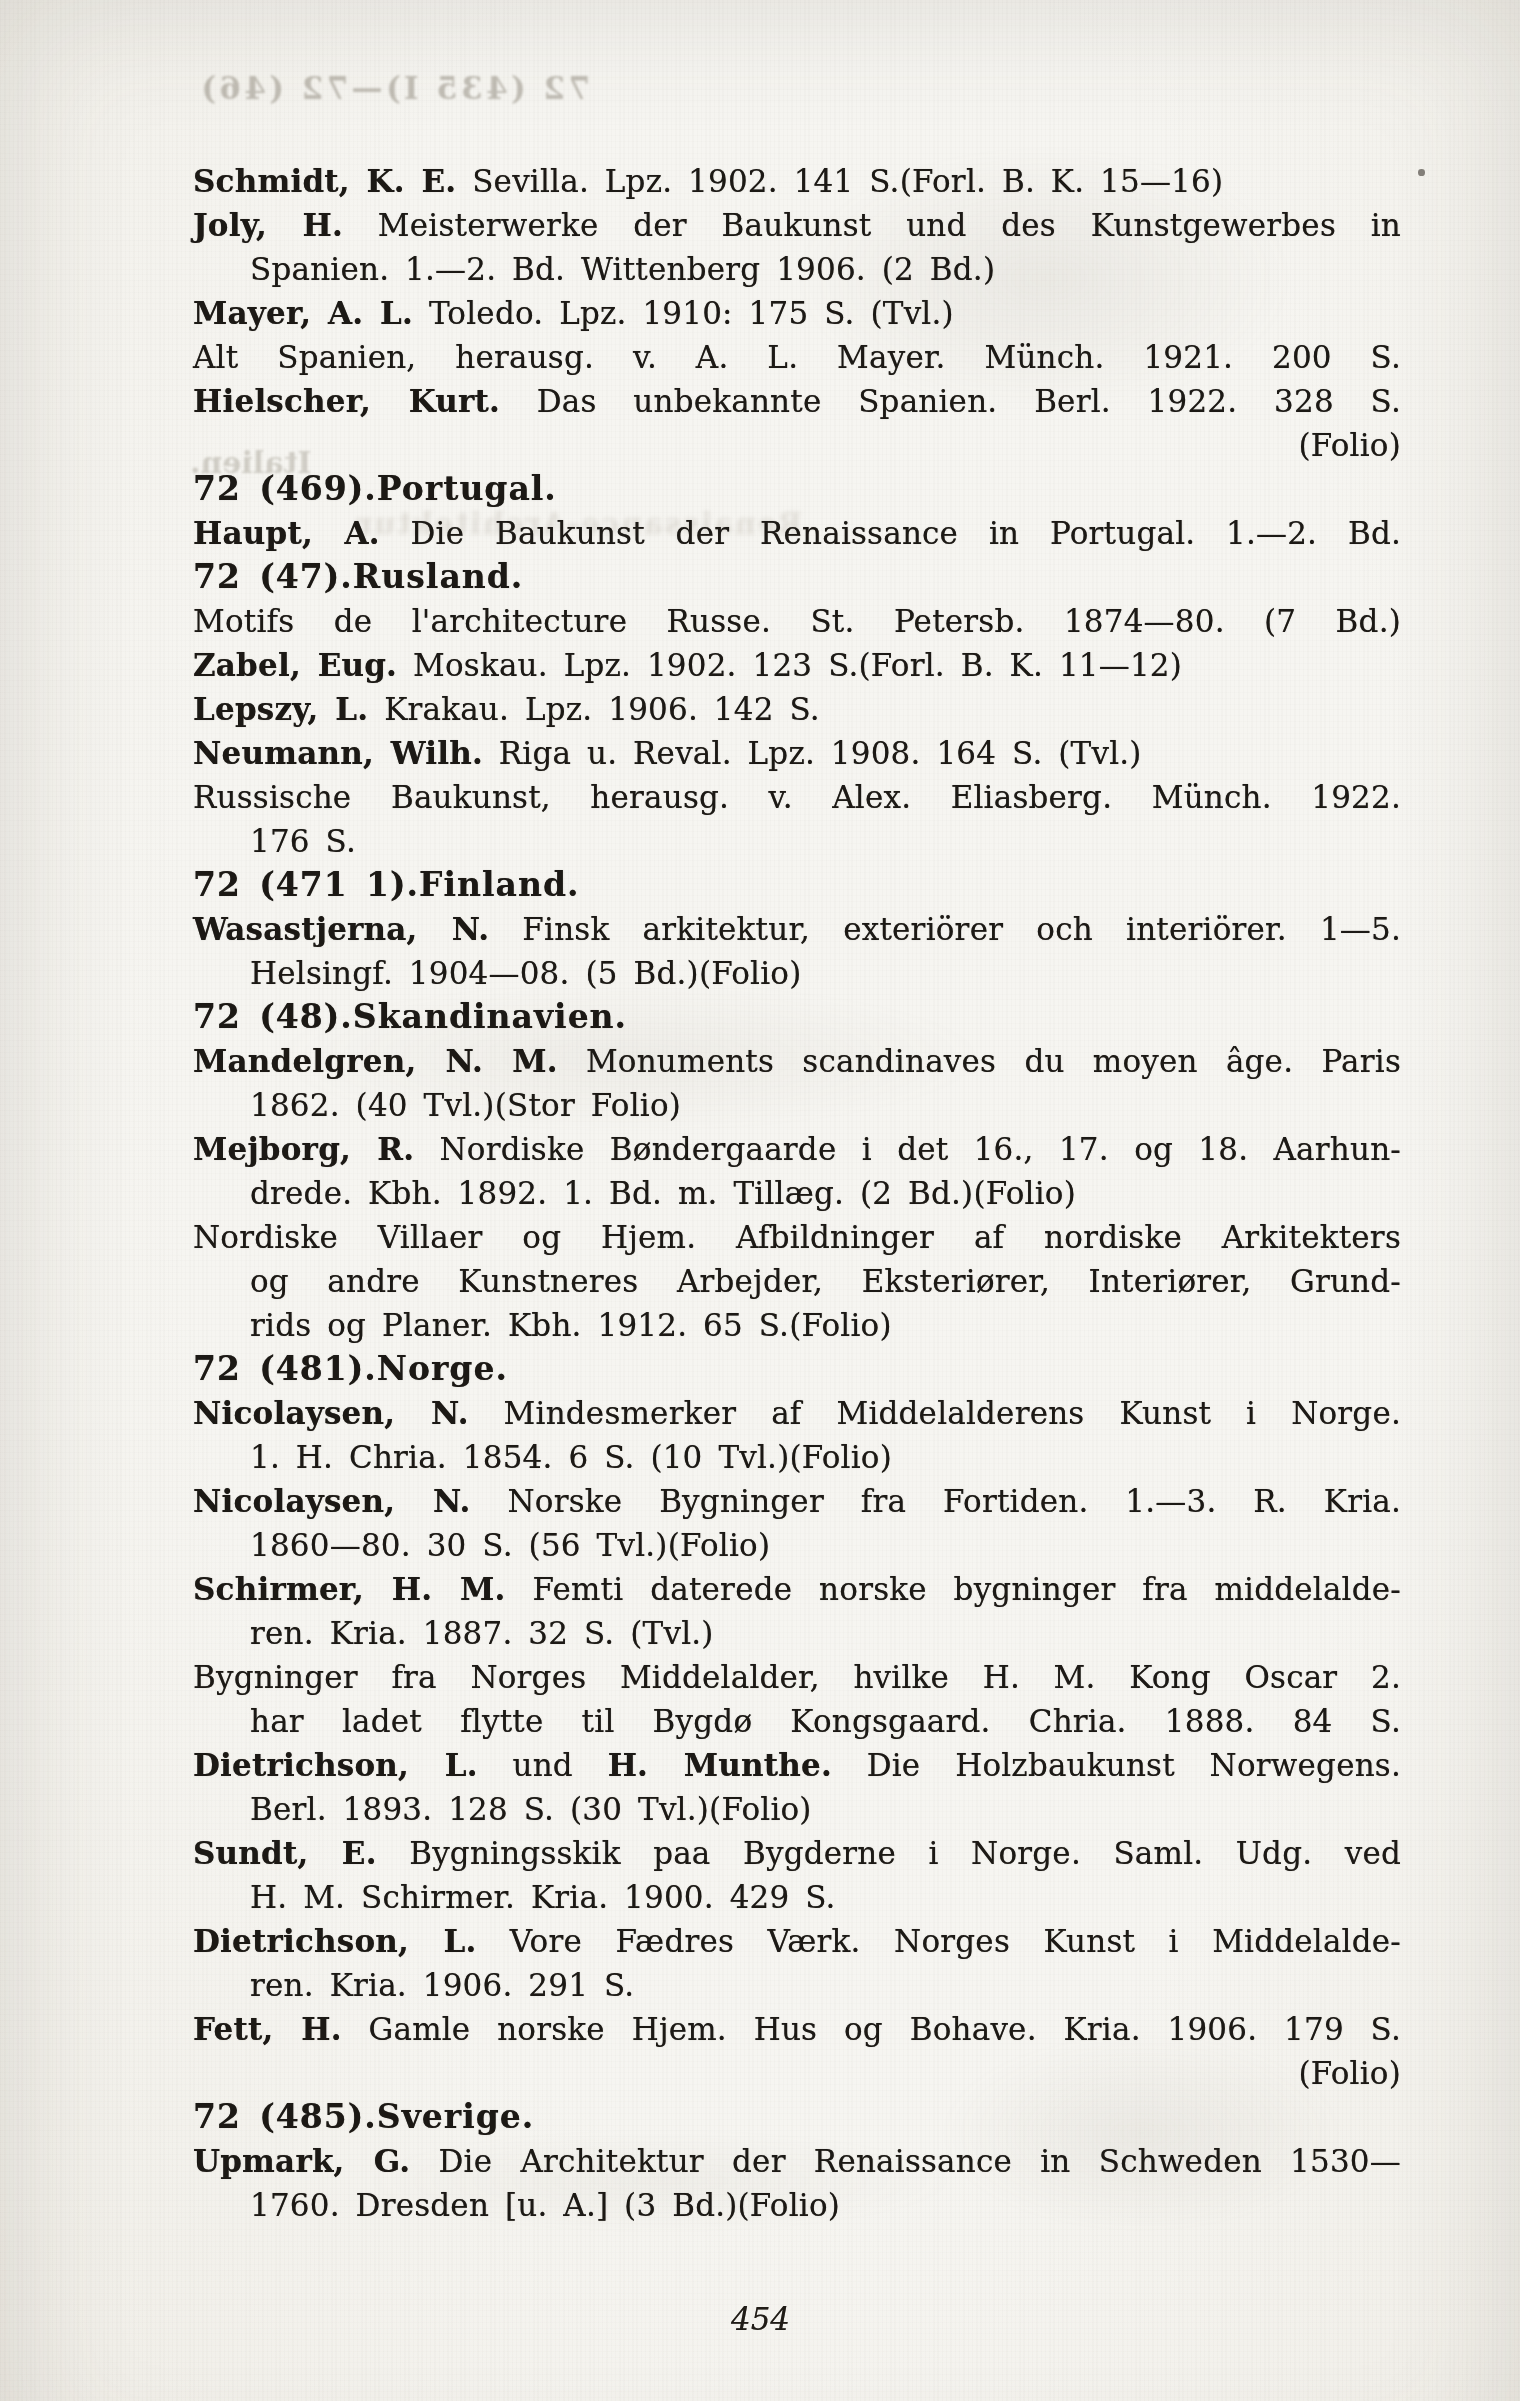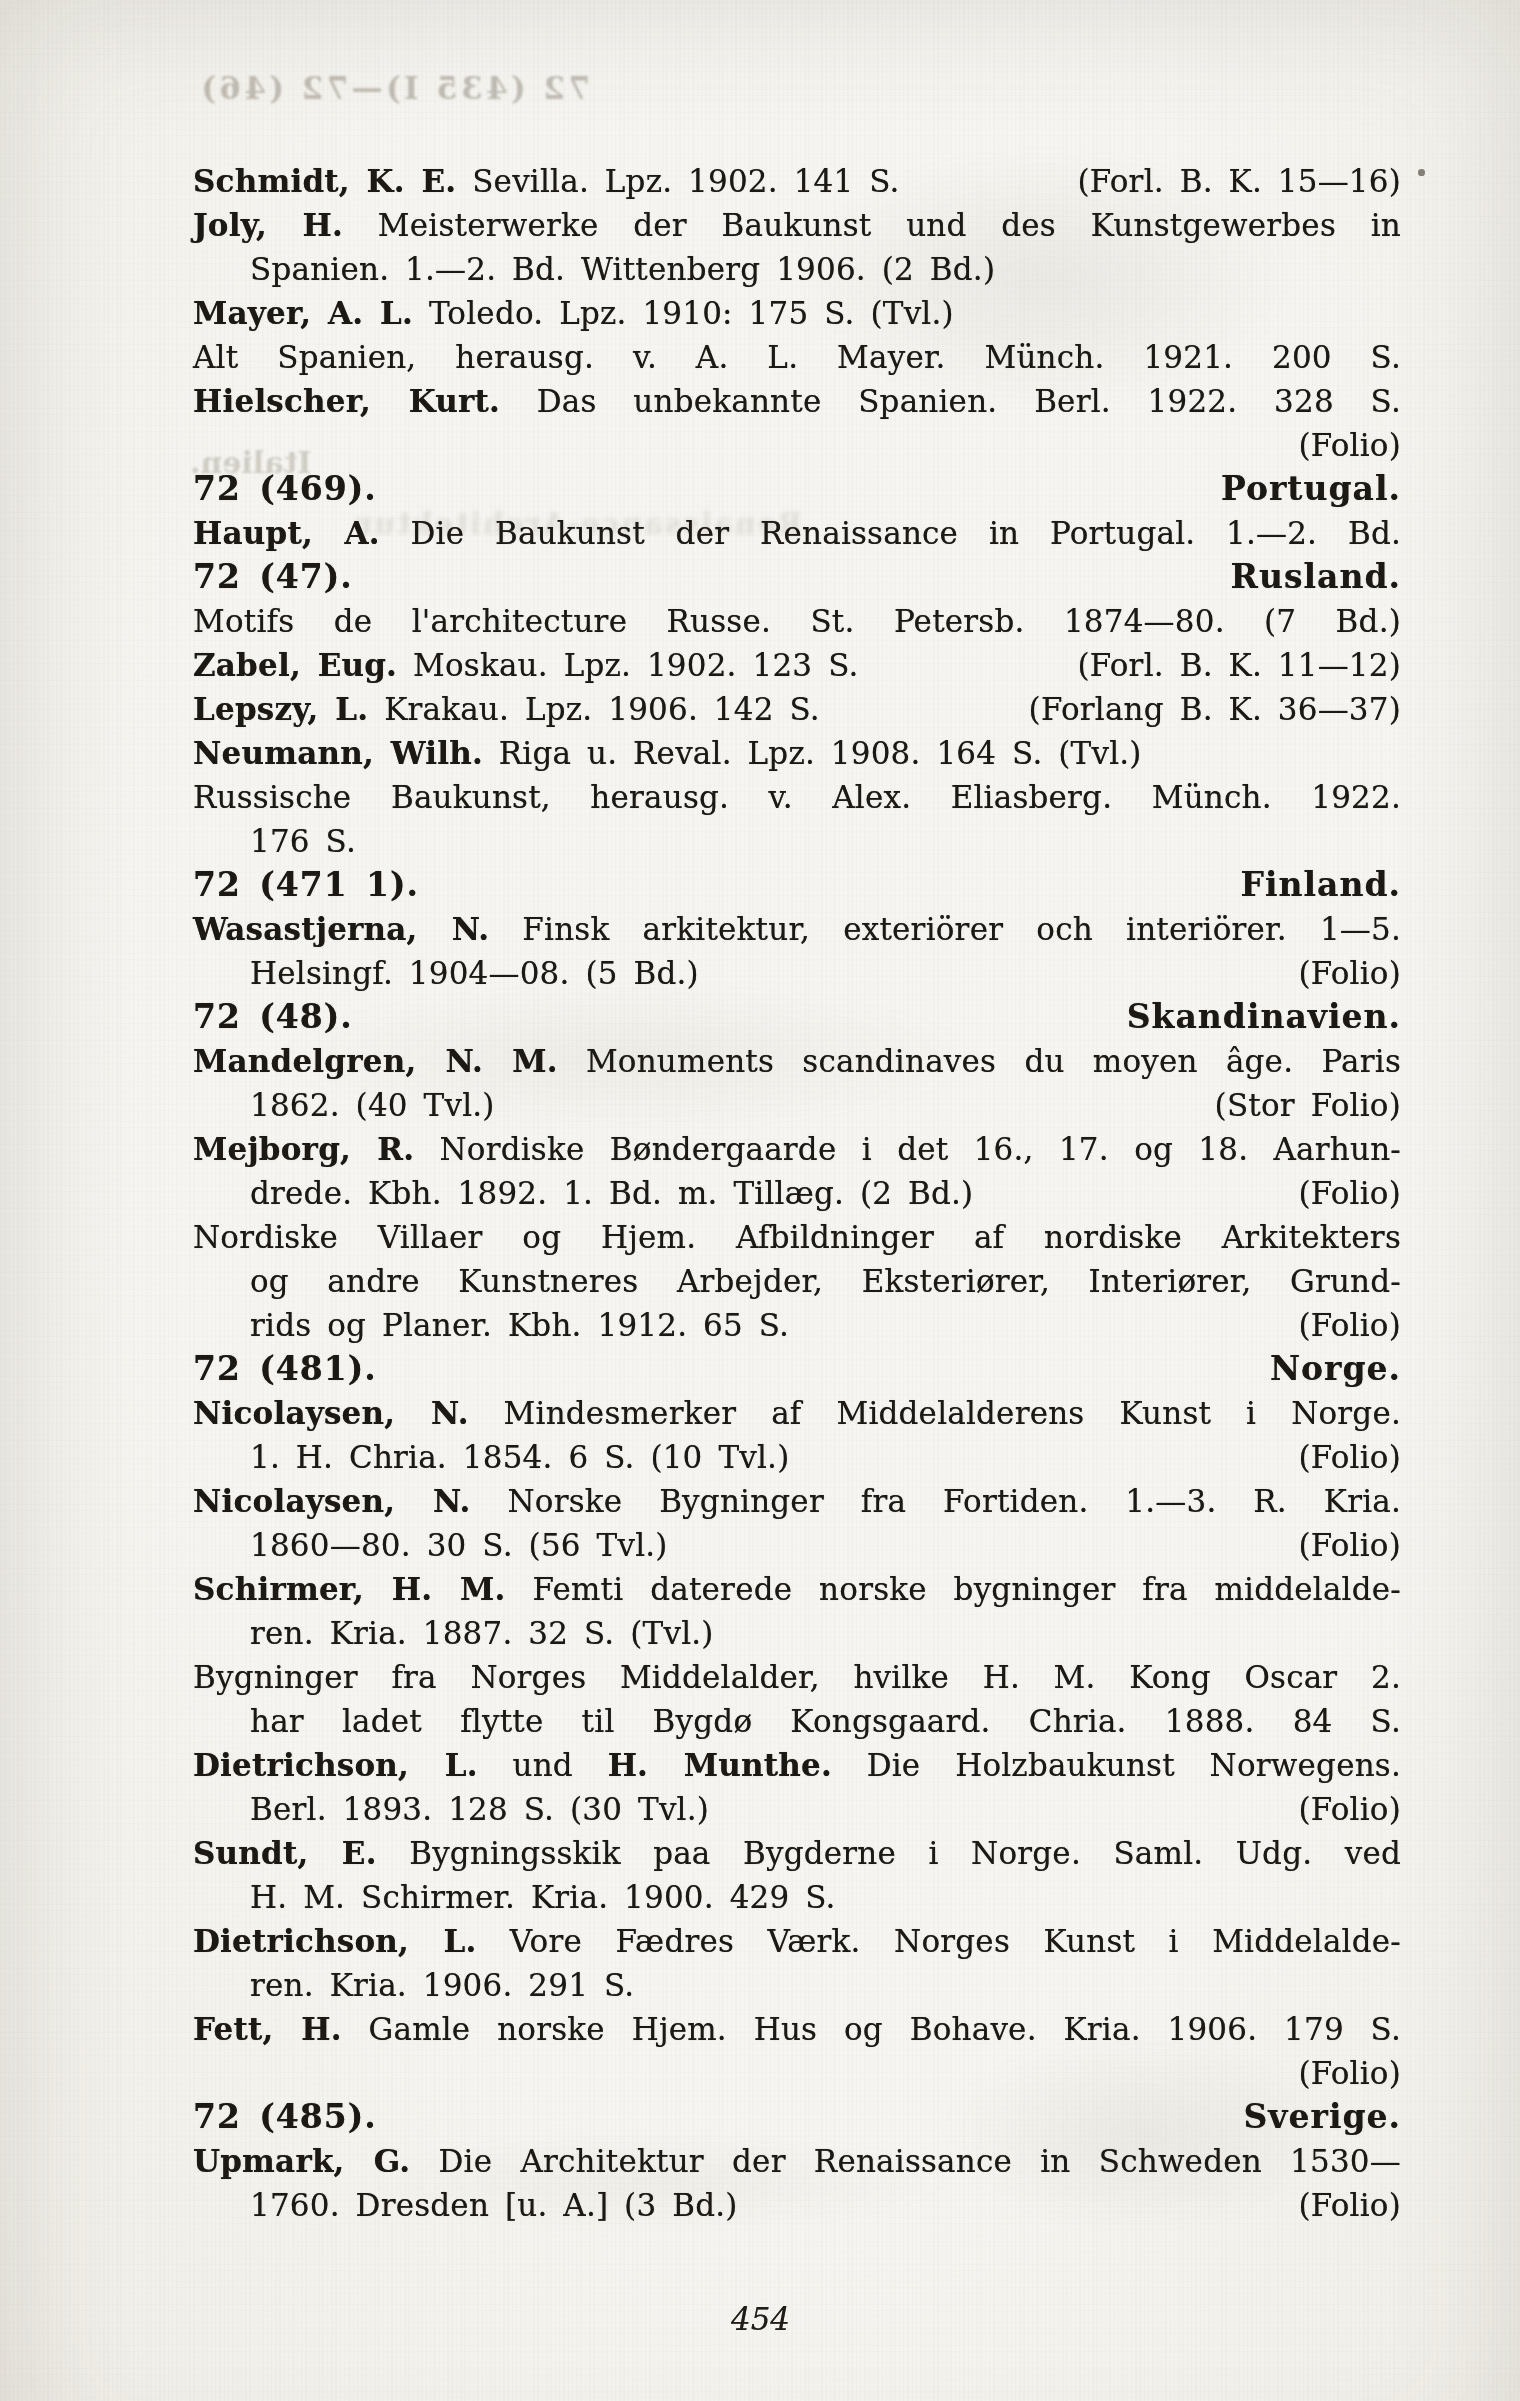--- a/index.html
+++ b/index.html
@@ -80,21 +80,21 @@
     white-space: nowrap;
     text-shadow: 0 0 0.5px rgba(28,24,18,0.55), 0 0 1.9px rgba(28,24,18,0.12);
   }
   .line.justify {
     white-space: normal;
     word-spacing: 2.9px;
     text-align: justify;
     text-align-last: justify;
   }
   .line.right { text-align: right; }
-  .line.split { display: flex; justify-content: space-between; }
+  .line.split { display: flex; justify-content: flex-start; }
   .line.indent { padding-left: 57px; }
   .line.section { font-size: 33px; }
   .line.section .b { letter-spacing: 1px; }
   .b { font-weight: bold; }
   .left-part { white-space: nowrap; }
   .right-part { white-space: nowrap; }
 
   .page-number {
     position: absolute;
     left: 0; top: 2301px;
@@ -141,21 +141,20 @@
         <span class="left-part"><span class="seg b">72 (47).</span></span>
         <span class="seg b right-part">Rusland.</span>
       </div>
       <div class="line justify"><span class="seg">Motifs de l'architecture Russe. St. Petersb. 1874—80. (7 Bd.)</span></div>
       <div class="line split">
         <span class="left-part"><span class="seg b">Zabel, Eug.</span><span class="seg"> Moskau. Lpz. 1902. 123 S.</span></span>
         <span class="seg right-part">(Forl. B. K. 11—12)</span>
       </div>
       <div class="line split">
         <span class="left-part"><span class="seg b">Lepszy, L.</span><span class="seg"> Krakau. Lpz. 1906. 142 S.</span></span>
-        <span class="seg right-part">(Forlang B. K. 36—37)</span>
       </div>
       <div class="line left"><span class="seg b">Neumann, Wilh.</span><span class="seg"> Riga u. Reval. Lpz. 1908. 164 S. (Tvl.)</span></div>
       <div class="line justify"><span class="seg">Russische Baukunst, herausg. v. Alex. Eliasberg. Münch. 1922.</span></div>
       <div class="line left indent"><span class="seg">176 S.</span></div>
       <div class="line split section">
         <span class="left-part"><span class="seg b">72 (471 1).</span></span>
         <span class="seg b right-part">Finland.</span>
       </div>
       <div class="line justify"><span class="seg b">Wasastjerna, N.</span><span class="seg"> Finsk arkitektur, exteriörer och interiörer. 1—5.</span></div>
       <div class="line split indent">

